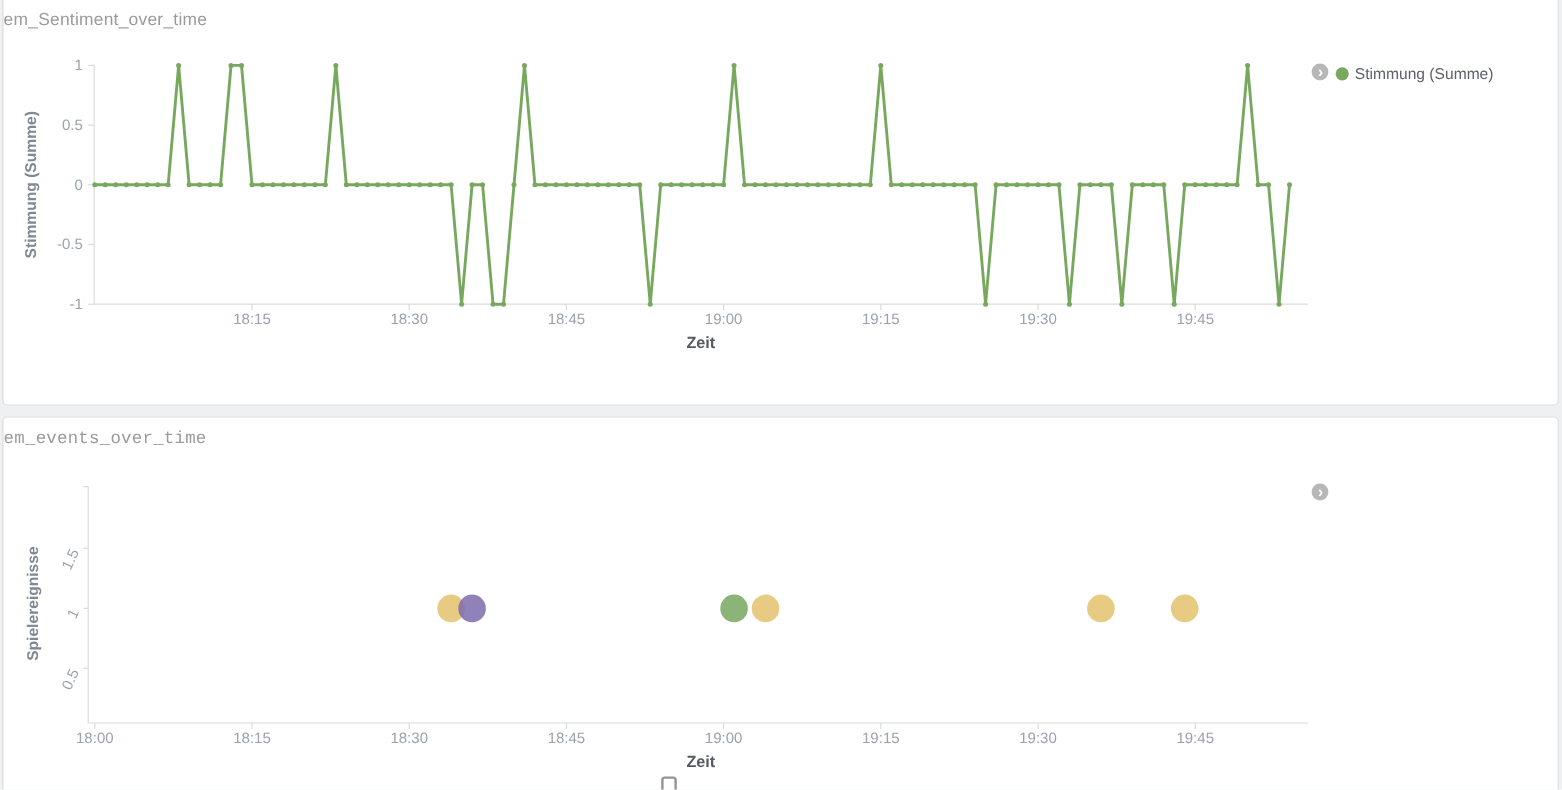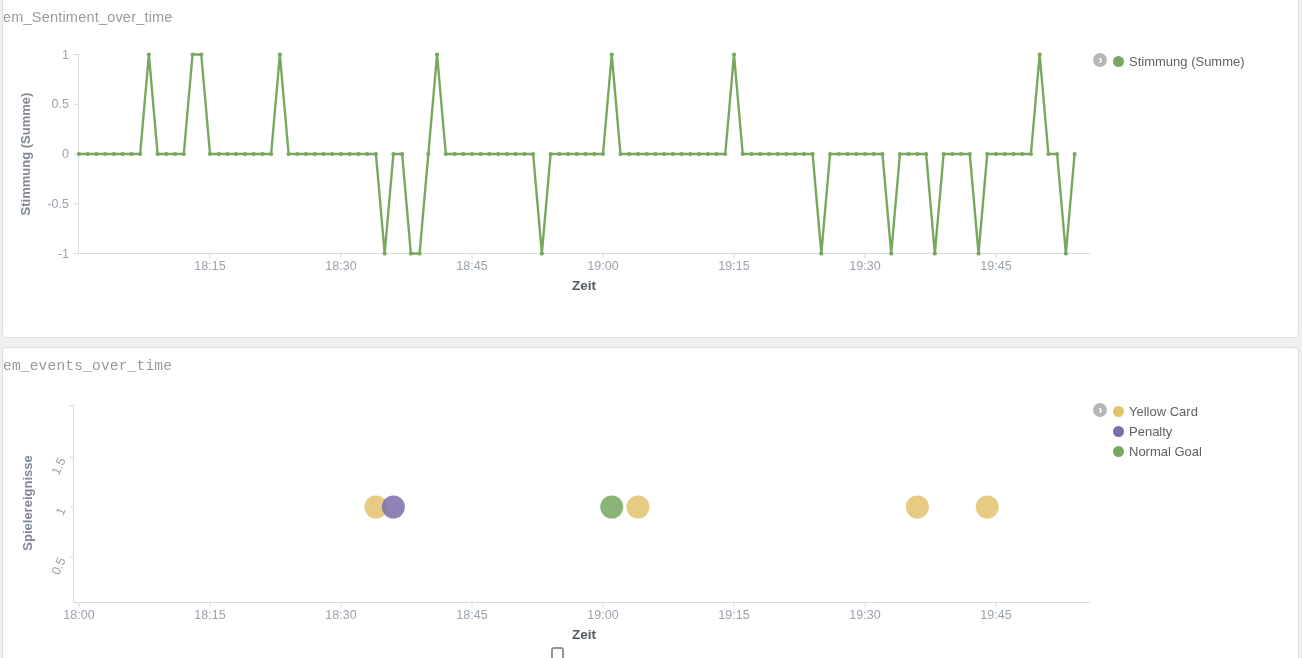--- a/index.html
+++ b/index.html
@@ -242,29 +242,15 @@
       <span class="lg-dot" style="background-color: rgb(119, 168, 94);"></span>
       <span class="lg-label">Stimmung (Summe)</span>
     </div>
   </div>
 </div>
 
 <div class="legend" id="legend2">
   <span class="lg-toggle">
       <span class="chev">›</span>
     </span>
-  <div class="lg-rows">
-    <div class="lg-row">
-      <span class="lg-dot" style="background-color: rgb(227, 194, 108);"></span>
-      <span class="lg-label">Yellow Card</span>
-    </div>
-    <div class="lg-row">
-      <span class="lg-dot" style="background-color: rgb(125, 107, 172);"></span>
-      <span class="lg-label">Penalty</span>
-    </div>
-    <div class="lg-row">
-      <span class="lg-dot" style="background-color: rgb(119, 168, 94);"></span>
-      <span class="lg-label">Normal Goal</span>
-    </div>
-  </div>
 </div>
 
 <div id="footer-checkbox"></div>
 
 </body></html>

